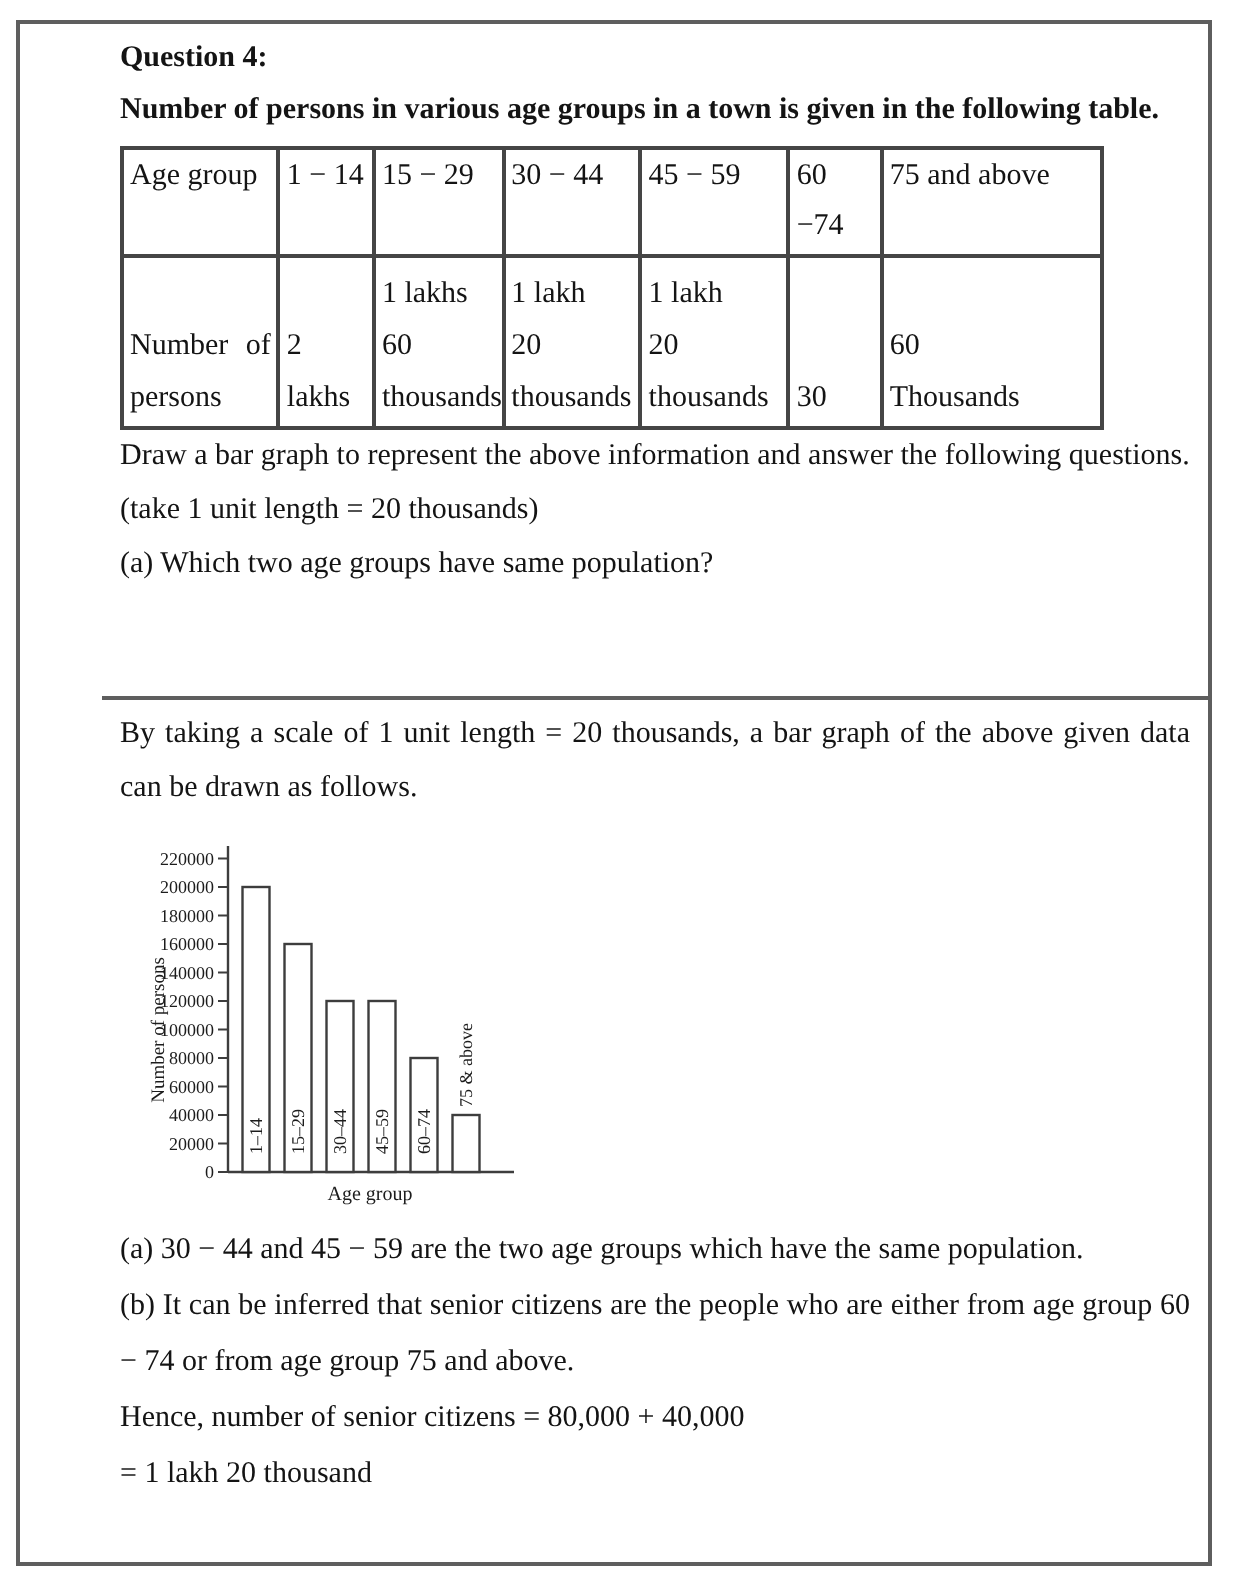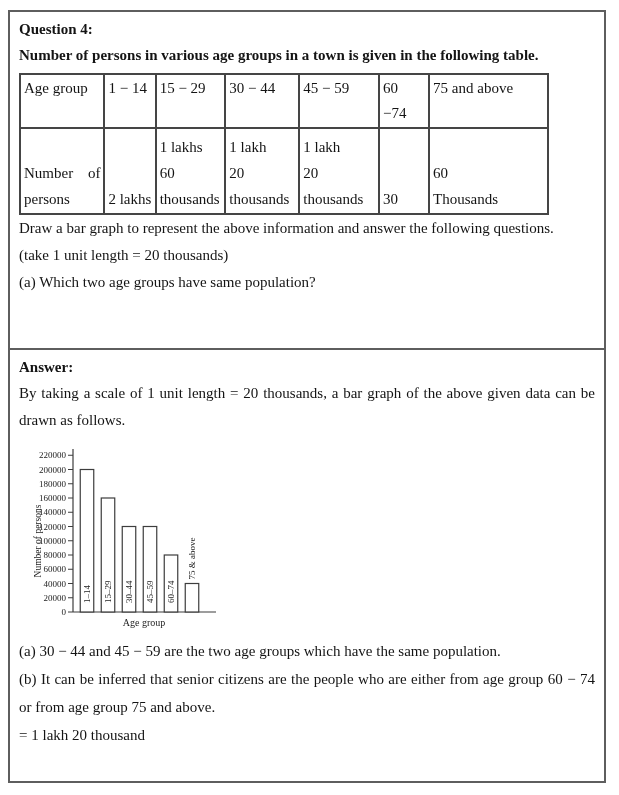--- a/index.html
+++ b/index.html
@@ -4,21 +4,21 @@
 <style>
   html,body{margin:0;padding:0;}
   body{
     width:619px;height:795px;background:#ffffff;
     font-family:"Liberation Serif", serif;color:#141414;
     overflow:hidden;
   }
   .page{position:relative;width:619px;height:795px;background:#fff;}
   .doc-box{
     position:absolute;left:8px;top:10px;width:598px;height:773px;
-    box-sizing:border-box;border:2px solid #5e5e5e;background:#fff;
+    box-sizing:border-box;border:2px solid #5e5e5e;background:#fff;padding-left:41px;
   }
   .section{box-sizing:border-box;padding:4px 9px 0 9px;overflow:hidden;}
   .q-section{height:338px;border-bottom:2px solid #5e5e5e;}
   .a-section{height:431px;}
   p{margin:0;font-size:15px;line-height:27px;white-space:nowrap;}
   p.bold{font-weight:bold;line-height:26px;}
   p.wrap{white-space:normal;text-align:justify;}
   .ans p{line-height:28px;}
 
   table.q-table{
@@ -106,21 +106,20 @@
             </tr>
           </tbody>
       </table>
 
       <p>Draw a bar graph to represent the above information and answer the following questions.</p>
       <p>(take 1 unit length = 20 thousands)</p>
       <p>(a) Which two age groups have same population?</p>
     </div>
 
     <div class="section a-section">
-      <p class="bold">Answer:</p>
       <p class="wrap">By taking a scale of 1 unit length = 20 thousands, a bar graph of the above given data can be drawn as follows.</p>
 
       <svg class="chart" width="246" height="196" viewBox="0 0 246 196">
           <line x1="42" y1="8" x2="42" y2="171" stroke="#3d3d3d" stroke-width="1.2"></line>
           <line x1="42" y1="171" x2="185" y2="171" stroke="#3d3d3d" stroke-width="1.2"></line>
           <line x1="37" y1="171" x2="42" y2="171" stroke="#3d3d3d" stroke-width="1"></line>
           <text x="35" y="174" text-anchor="end" font-size="9">0</text>
           <line x1="37" y1="156.75" x2="42" y2="156.75" stroke="#3d3d3d" stroke-width="1"></line>
           <text x="35" y="159.75" text-anchor="end" font-size="9">20000</text>
           <line x1="37" y1="142.5" x2="42" y2="142.5" stroke="#3d3d3d" stroke-width="1"></line>
@@ -155,18 +154,19 @@
           <text font-size="9" text-anchor="start" transform="translate(143,162) rotate(-90)">60–74</text>
           <rect x="154.25" y="142.5" width="13.5" height="28.5" fill="#ffffff" stroke="#3d3d3d" stroke-width="1.2"></rect>
           <text font-size="9" text-anchor="start" transform="translate(164,138.5) rotate(-90)">75 &amp; above</text>
           <text font-size="9.5" text-anchor="middle" transform="translate(10,100) rotate(-90)">Number of persons</text>
           <text x="113" y="185" font-size="10" text-anchor="middle">Age group</text>
         </svg>
 
       <div class="ans">
         <p>(a) 30 − 44 and 45 − 59 are the two age groups which have the same population.</p>
         <p class="wrap">(b) It can be inferred that senior citizens are the people who are either from age group 60 − 74 or from age group 75 and above.</p>
+        <p>Hence, number of senior citizens = 80,000 + 40,000</p>
         <p>= 1 lakh 20 thousand</p>
       </div>
     </div>
 
   </div>
 </div>
 
 </body></html>

